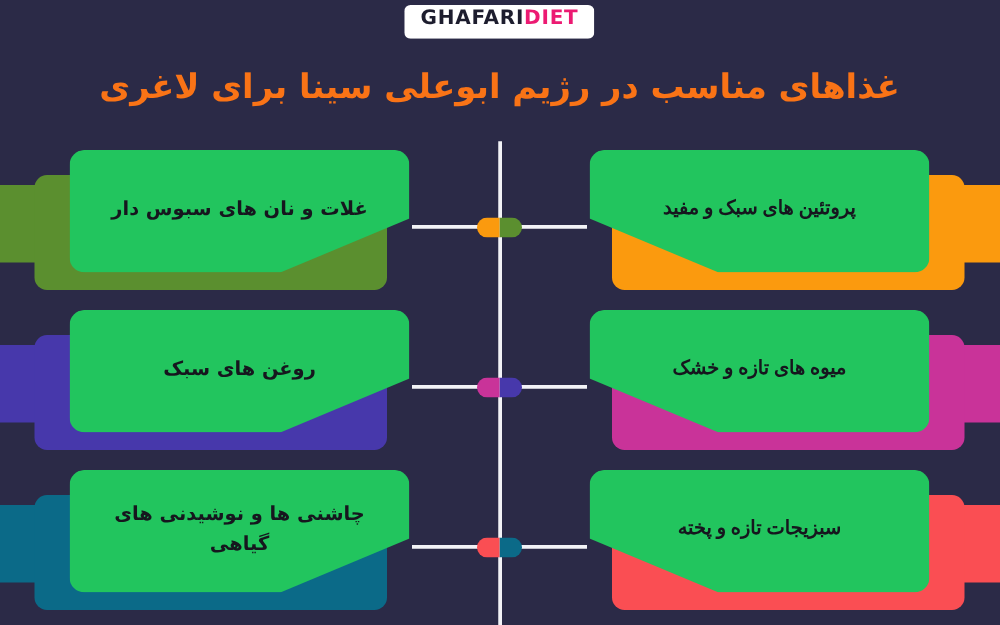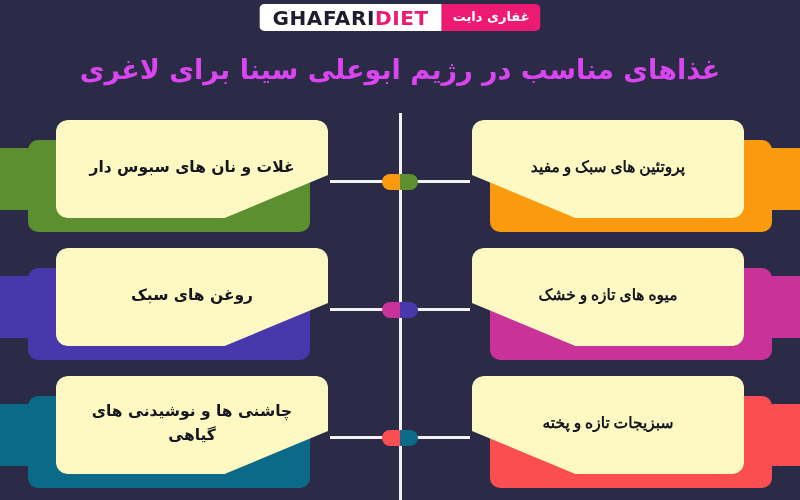--- a/index.html
+++ b/index.html
@@ -45,38 +45,37 @@
     font-weight: bold;
     display: flex;
     align-items: center;
     padding: 0 11px 2px 11px;
     letter-spacing: 0;
     line-height: 1;
   }
   .logo-name {
     background: #ffffff;
     display: flex;
-    align-items: center;
     padding: 0 13px;
-    font-size: 20px;
+    font-size: 16px;
     font-weight: bold;
     letter-spacing: 0.6px;
     direction: ltr;
   }
   .logo-name .g1 { color: #1d1d2e; }
   .logo-name .g2 { color: #ec1a72; }
 
   
   .title {
     position: absolute;
     top: 52px;
     left: 0;
     right: 0;
     text-align: center;
-    color: #d946ef;
+    color: #f97316;
     font-size: 27px;
     font-weight: bold;
     line-height: 1.3;
     padding: 0 24px;
     z-index: 4;
   }
 
   
   .spine {
     position: absolute;
@@ -168,21 +167,21 @@
   }
   .side.left  .slab { left: 28px; }
   .side.right .slab { right: 28px; }
 
   
   .panel {
     position: absolute;
     top: 2px;
     width: 272px;
     height: 98px;
-    background: #fef9c3;
+    background: #22c55e;
     z-index: 2;
     display: flex;
     align-items: center;
     justify-content: center;
     padding: 6px 22px 10px 22px;
     color: #16161e;
     font-size: 15.5px;
     font-weight: bold;
     line-height: 1.55;
     text-align: center;
@@ -213,21 +212,20 @@
     font-family: Liberation Serif, serif;
   }
   .panel .label { display: block; width: 100%; }
 </style>
 </head>
 <body style="background: rgb(43, 42, 71);">
 
 <div id="stage">
 
   <div class="logo-wrap">
-    <div class="logo-badge">غفاری دایت</div>
     <div class="logo-name">
       <span class="g1">GHAFARI</span>
         <span class="g2">DIET</span>
     </div>
   </div>
 
   <h1 class="title">غذاهای مناسب در رژیم ابوعلی سینا برای لاغری</h1>
 
   <div class="spine" style="background: rgb(242, 242, 246);"></div>
 

